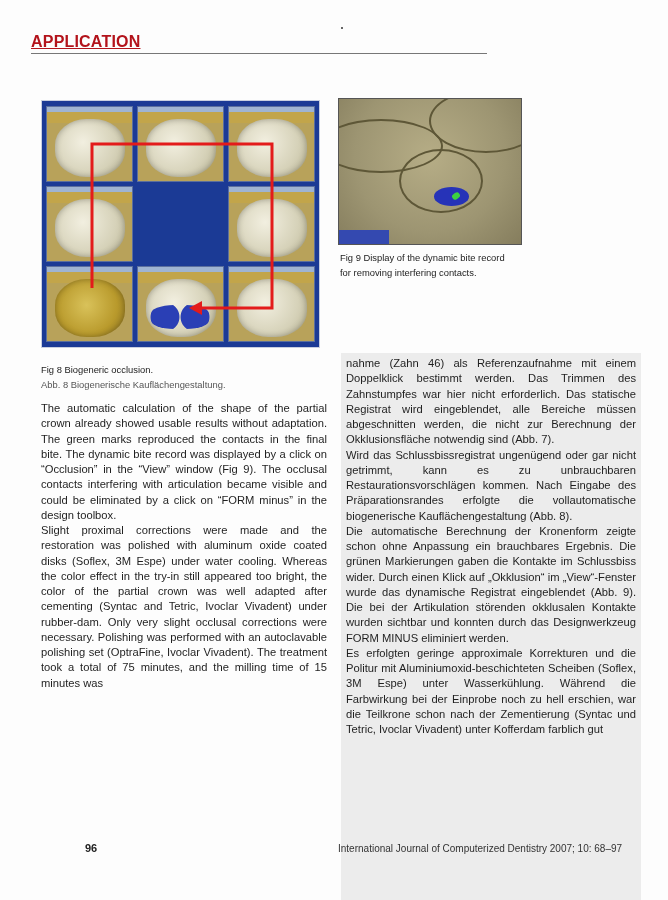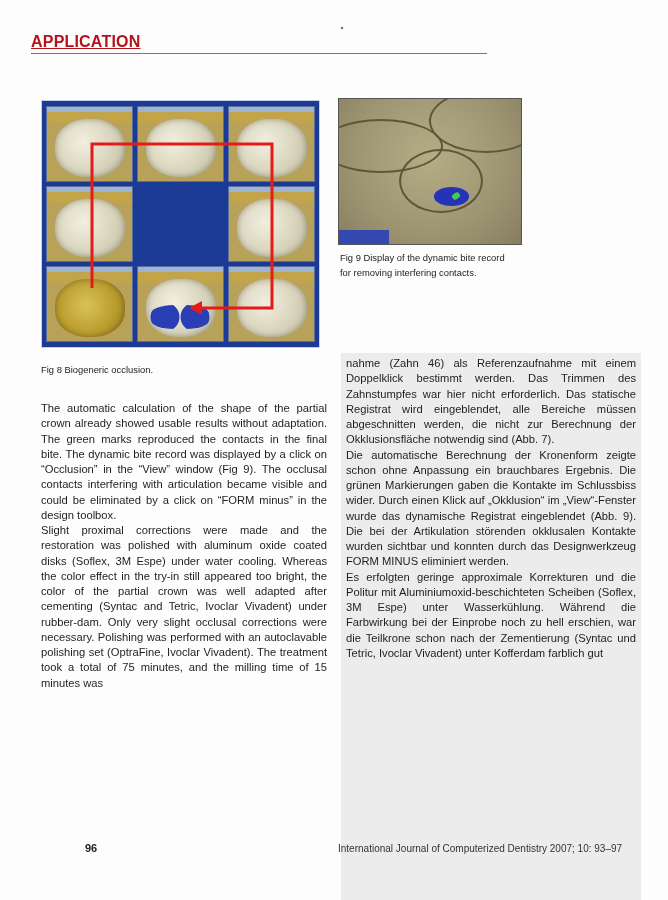--- a/index.html
+++ b/index.html
@@ -80,27 +80,29 @@
   <div class="green-mark"></div>
   <div class="corner-blue"></div>
 </div>
 
 <div class="caption cap9">
   <div class="en">Fig 9  Display of the dynamic bite record for removing interfering contacts.</div>
 </div>
 
 <div class="caption cap8">
   <div class="en">Fig 8  Biogeneric occlusion.</div>
+  <div class="de">Abb. 8  Biogenerische Kauflächengestaltung.</div>
 </div>
 
 <div class="col-left">
   <p>The automatic calculation of the shape of the partial crown already showed usable results without adaptation. The green marks reproduced the contacts in the final bite. The dynamic bite record was displayed by a click on “Occlusion” in the “View” window (Fig 9). The occlusal contacts interfering with articulation became visible and could be eliminated by a click on “FORM minus” in the design toolbox.</p>
   <p>Slight proximal corrections were made and the restoration was polished with aluminum oxide coated disks (Soflex, 3M Espe) under water cooling. Whereas the color effect in the try-in still appeared too bright, the color of the partial crown was well adapted after cementing (Syntac and Tetric, Ivoclar Vivadent) under rubber-dam. Only very slight occlusal corrections were necessary. Polishing was performed with an autoclavable polishing set (OptraFine, Ivoclar Vivadent). The treatment took a total of 75 minutes, and the milling time of 15 minutes was</p>
 </div>
 
 <div class="col-right">
   <p>nahme (Zahn 46) als Referenzaufnahme mit einem Doppelklick bestimmt werden. Das Trimmen des Zahnstumpfes war hier nicht erforderlich. Das statische Registrat wird eingeblendet, alle Bereiche müssen abgeschnitten werden, die nicht zur Berechnung der Okklusionsfläche notwendig sind (Abb. 7).</p>
+  <p>Wird das Schlussbissregistrat ungenügend oder gar nicht getrimmt, kann es zu unbrauchbaren Restaurationsvorschlägen kommen. Nach Eingabe des Präparationsrandes erfolgte die vollautomatische biogenerische Kauflächengestaltung (Abb. 8).</p>
   <p>Die automatische Berechnung der Kronenform zeigte schon ohne Anpassung ein brauchbares Ergebnis. Die grünen Markierungen gaben die Kontakte im Schlussbiss wider. Durch einen Klick auf „Okklusion“ im „View“-Fenster wurde das dynamische Registrat eingeblendet (Abb. 9). Die bei der Artikulation störenden okklusalen Kontakte wurden sichtbar und konnten durch das Designwerkzeug FORM MINUS eliminiert werden.</p>
   <p>Es erfolgten geringe approximale Korrekturen und die Politur mit Aluminiumoxid-beschichteten Scheiben (Soflex, 3M Espe) unter Wasserkühlung. Während die Farbwirkung bei der Einprobe noch zu hell erschien, war die Teilkrone schon nach der Zementierung (Syntac und Tetric, Ivoclar Vivadent) unter Kofferdam farblich gut</p>
 </div>
 
 <div class="page-number">96</div>
-<div class="journal-ref">International Journal of Computerized Dentistry 2007; 10: 93–97</div>
+<div class="journal-ref">International Journal of Computerized Dentistry 2007; 10: 68–97</div>
 
 </body></html>

